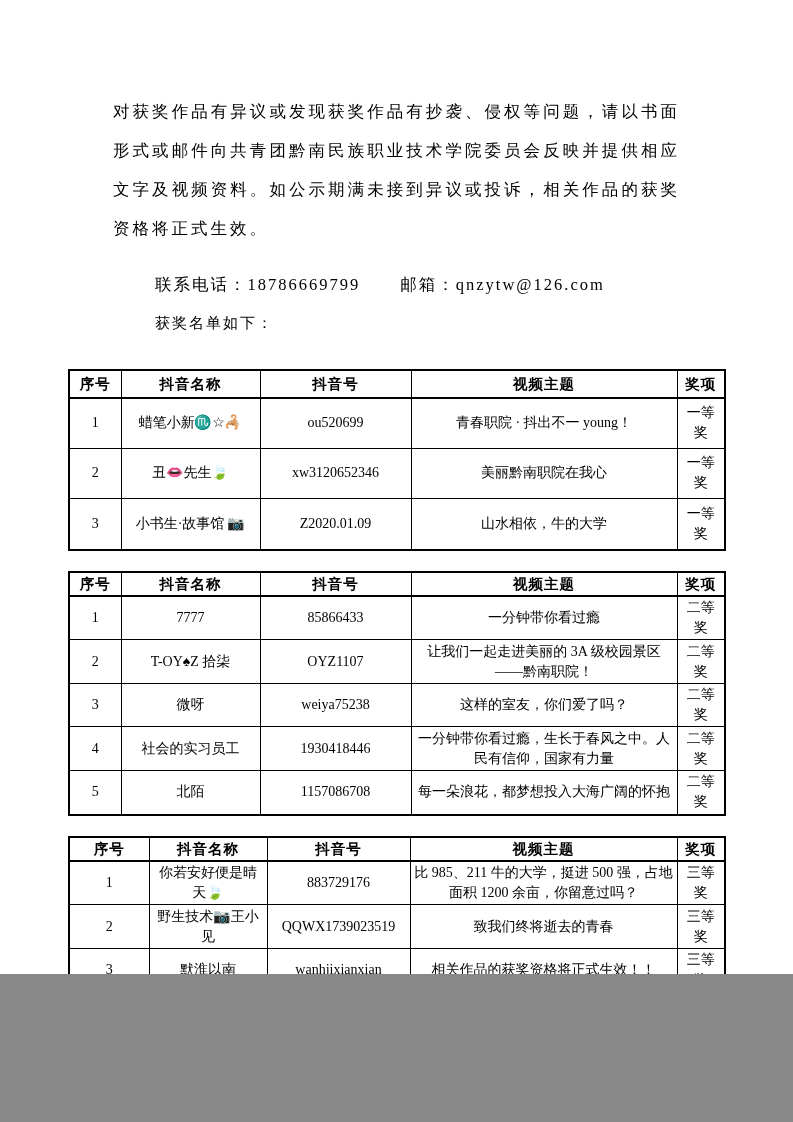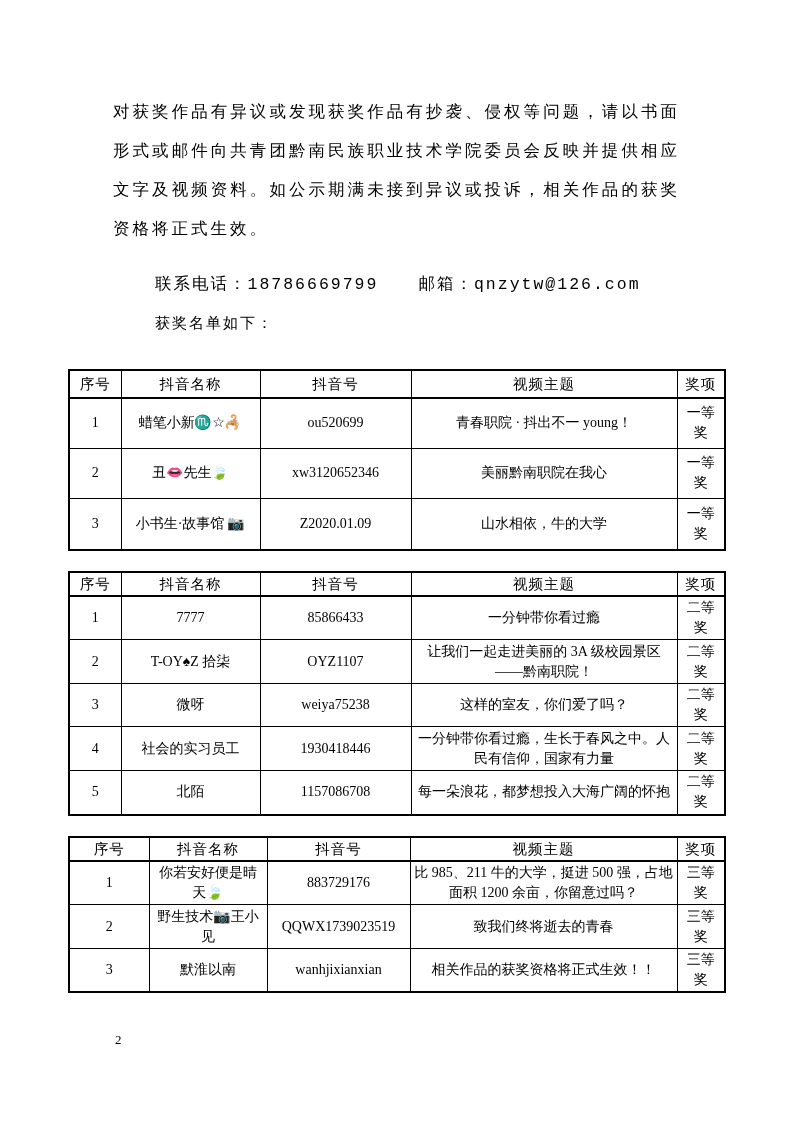--- a/index.html
+++ b/index.html
@@ -1,18 +1,18 @@
 <!DOCTYPE html>
 <html><head>
 <meta charset="utf-8">
 <style>
   html,body{margin:0;padding:0;background:#888;}
   .page{
     position:relative;
-    width:793px;height:1122px;
+    width:793px;height:974px;
     margin:0 auto;
     background:#ffffff;
     font-family:"Liberation Serif","DejaVu Serif",serif;
     color:#000;
     overflow:hidden;
   }
   .para{
     margin:92px 113px 0 113px;
     width:567px;
     font-size:16.5px;
@@ -20,21 +20,20 @@
     letter-spacing:3px;
     text-align:justify;
     text-justify:inter-character;
   }
   .contact{
     margin:17px 113px 0 113px;
     padding-left:42px;
     font-size:16.5px;
     line-height:39px;
     letter-spacing:2px;
-    font-family:Liberation Mono, monospace;
   }
   .contact .gap{display:inline-block;width:40px;}
   .intro{
     margin:0 113px 0 113px;
     padding-left:42px;
     font-size:15px;
     line-height:39px;
     letter-spacing:2px;
   }
   #tables{margin-top:26px;}
@@ -51,21 +50,21 @@
     border:1px solid #000;
     text-align:center;
     vertical-align:middle;
     padding:1px 3px;
     overflow:hidden;
     line-height:20px;
     word-break:break-all;
   }
   table.awards-table th{
     border-bottom:2px solid #000;
-    font-weight:normal;
+    font-weight:bold;
     font-size:14.5px;
     letter-spacing:1px;
   }
   .pagenum{
     position:absolute;
     left:115px;top:1032px;
     font-size:13px;
   }
 </style>
 </head>

